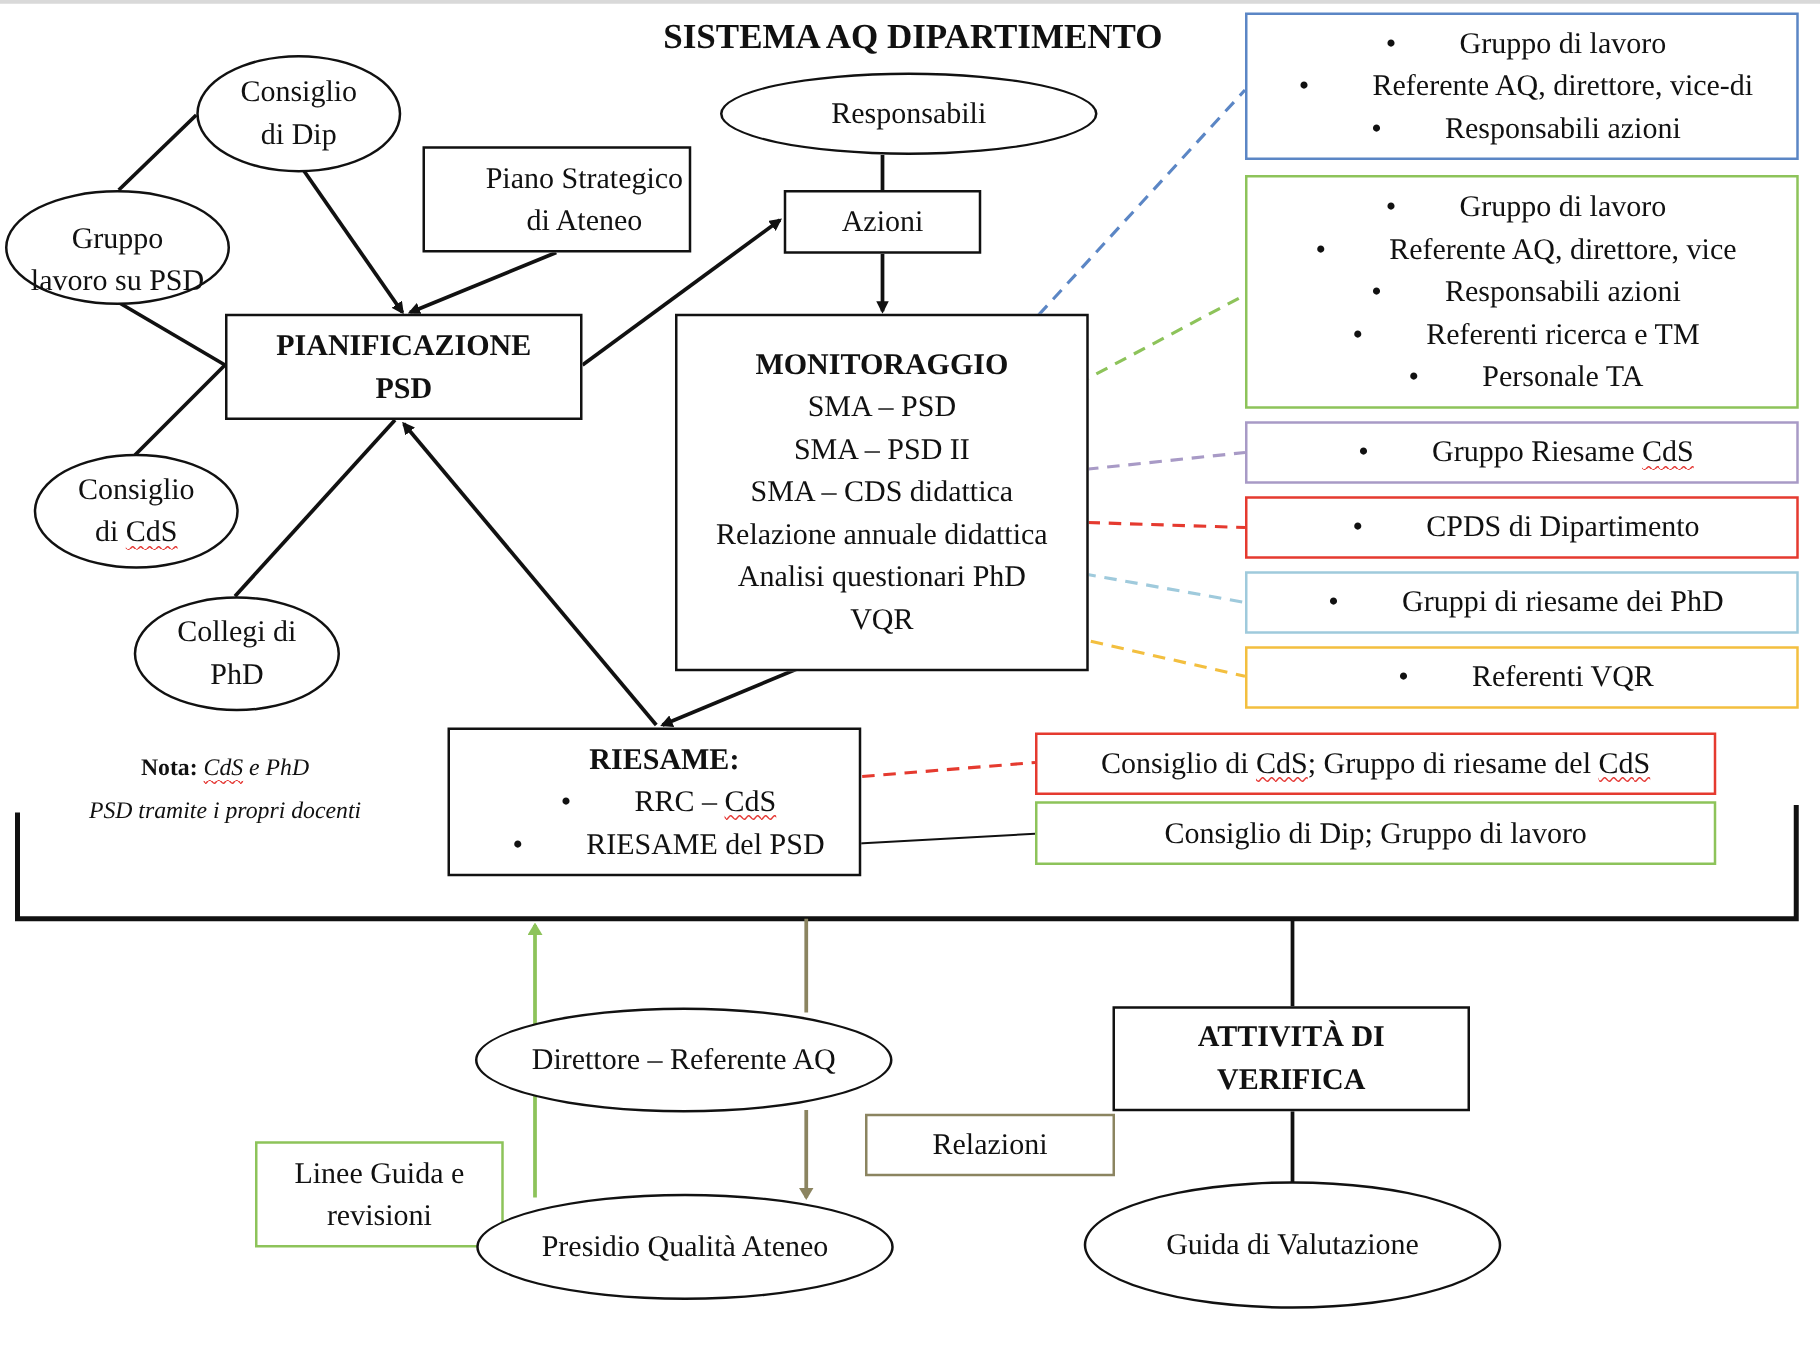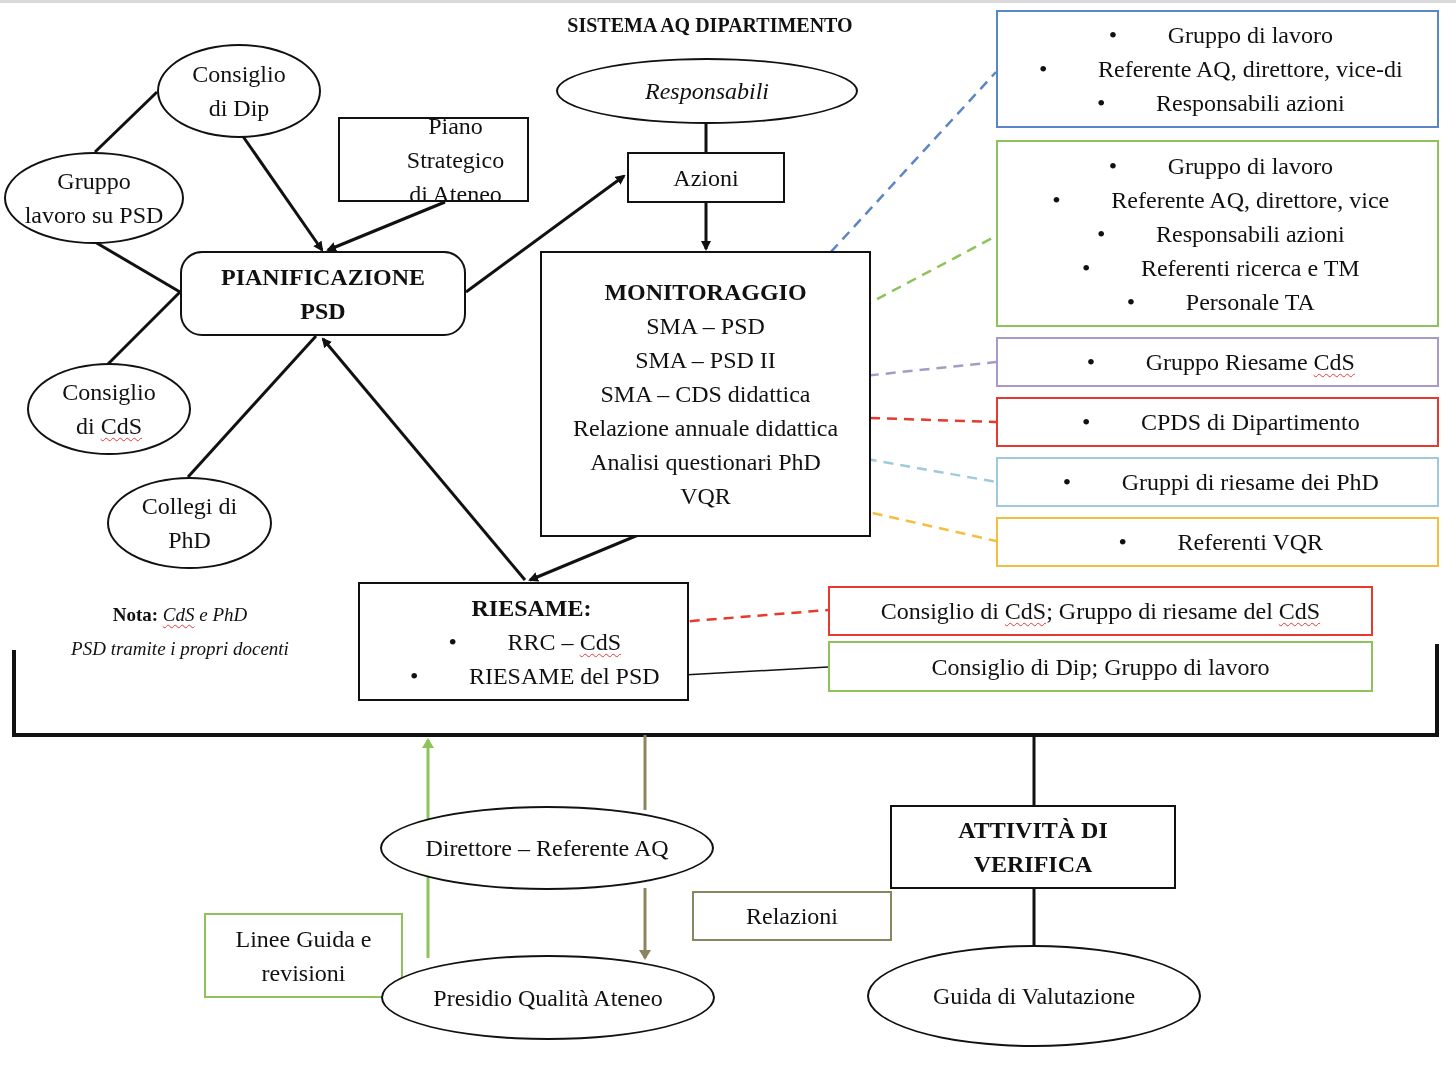--- a/index.html
+++ b/index.html
@@ -6,22 +6,22 @@
   body { width: 1456px; height: 1086px; position: relative; overflow: hidden;
          font-family: "Liberation Serif", "DejaVu Serif", serif; color: #111; }
   .topbar { position: absolute; left: 0; top: 0; width: 1456px; height: 3px; background: #d9d9d9; }
   svg.links { position: absolute; left: 0; top: 0; width: 1456px; height: 1086px; pointer-events: none; }
   .node { position: absolute; box-sizing: border-box; display: flex; flex-direction: column;
           align-items: center; justify-content: center; text-align: center;
           font-size: 24px; line-height: 34px; background: #fff; }
   .ellipse { border: 2px solid #111; border-radius: 50%; }
   .rect { border: 2px solid #111; }
   .bold { font-weight: bold; }
-  .title { position: absolute; left: 490px; top: 14px; width: 440px; text-align: center;
-           font-weight: bold; font-size: 20px; }
+  .title { position: absolute; left: 490px; top: 14px; width: 440px; text-align: right;
+           font-weight: bold; font-size: 28px; }
   .cbox { position: absolute; box-sizing: border-box; border: 2px solid; background: #fff;
           display: flex; flex-direction: column; justify-content: center; font-size: 24px; line-height: 34px; }
   .bl { display: flex; justify-content: center; align-items: center; white-space: nowrap; }
   .bl .dot { display: inline-block; width: 0.9em; margin-right: 44px; text-align: center; }
   .wavy { text-decoration: underline wavy #e53935; text-decoration-thickness: 1px; text-underline-offset: 3px; }
   .note { position: absolute; left: 30px; top: 598px; width: 300px; text-align: center;
           font-size: 19px; line-height: 34px; }
   .note i { font-style: italic; }
 </style>
 </head>
@@ -73,42 +73,42 @@
   <line x1="1034" y1="735" x2="1034" y2="806" stroke="#111" stroke-width="3"></line>
   <line x1="1034" y1="889" x2="1034" y2="946" stroke="#111" stroke-width="3"></line>
 </svg>
 
 <div class="title">SISTEMA AQ DIPARTIMENTO</div>
 
 <div class="node ellipse" style="left:157px;top:44px;width:164px;height:94px;">
   <span>Consiglio</span>
   <span>di Dip</span>
 </div>
-<div class="node ellipse" style="left:4px;top:152px;width:180px;height:92px;">
+<div class="node ellipse" style="left:4px;top:152px;width:180px;height:92px;justify-content:flex-end;">
   <span>Gruppo</span>
   <span>lavoro su PSD</span>
 </div>
-<div class="node rect" style="left:338px;top:117px;width:191px;height:85px;padding-left:44px;">
+<div class="node rect" style="left:338px;top:117px;width:215px;height:85px;padding-left:44px;">
   <span>Piano Strategico</span>
   <span>di Ateneo</span>
 </div>
-<div class="node rect bold" style="left:180px;top:251px;width:286px;height:85px;border-radius:22px;">
+<div class="node rect bold" style="left:180px;top:251px;width:286px;height:85px;">
   <span>PIANIFICAZIONE</span>
   <span>PSD</span>
 </div>
 <div class="node ellipse" style="left:27px;top:363px;width:164px;height:92px;">
   <span>Consiglio</span>
   <span>di <span class="wavy">CdS</span></span>
 </div>
 <div class="node ellipse" style="left:107px;top:477px;width:165px;height:92px;">
   <span>Collegi di</span>
   <span>PhD</span>
 </div>
 
-<div class="node ellipse" style="left:556px;top:58px;width:302px;height:66px;font-style:italic;">
+<div class="node ellipse" style="left:576px;top:58px;width:302px;height:66px;">
   <span>Responsabili</span>
 </div>
 <div class="node rect" style="left:627px;top:152px;width:158px;height:51px;">
   <span>Azioni</span>
 </div>
 <div class="node rect" style="left:540px;top:251px;width:331px;height:286px;">
   <span class="bold">MONITORAGGIO</span>
   <span>SMA – PSD</span>
   <span>SMA – PSD II</span>
   <span>SMA – CDS didattica</span>

